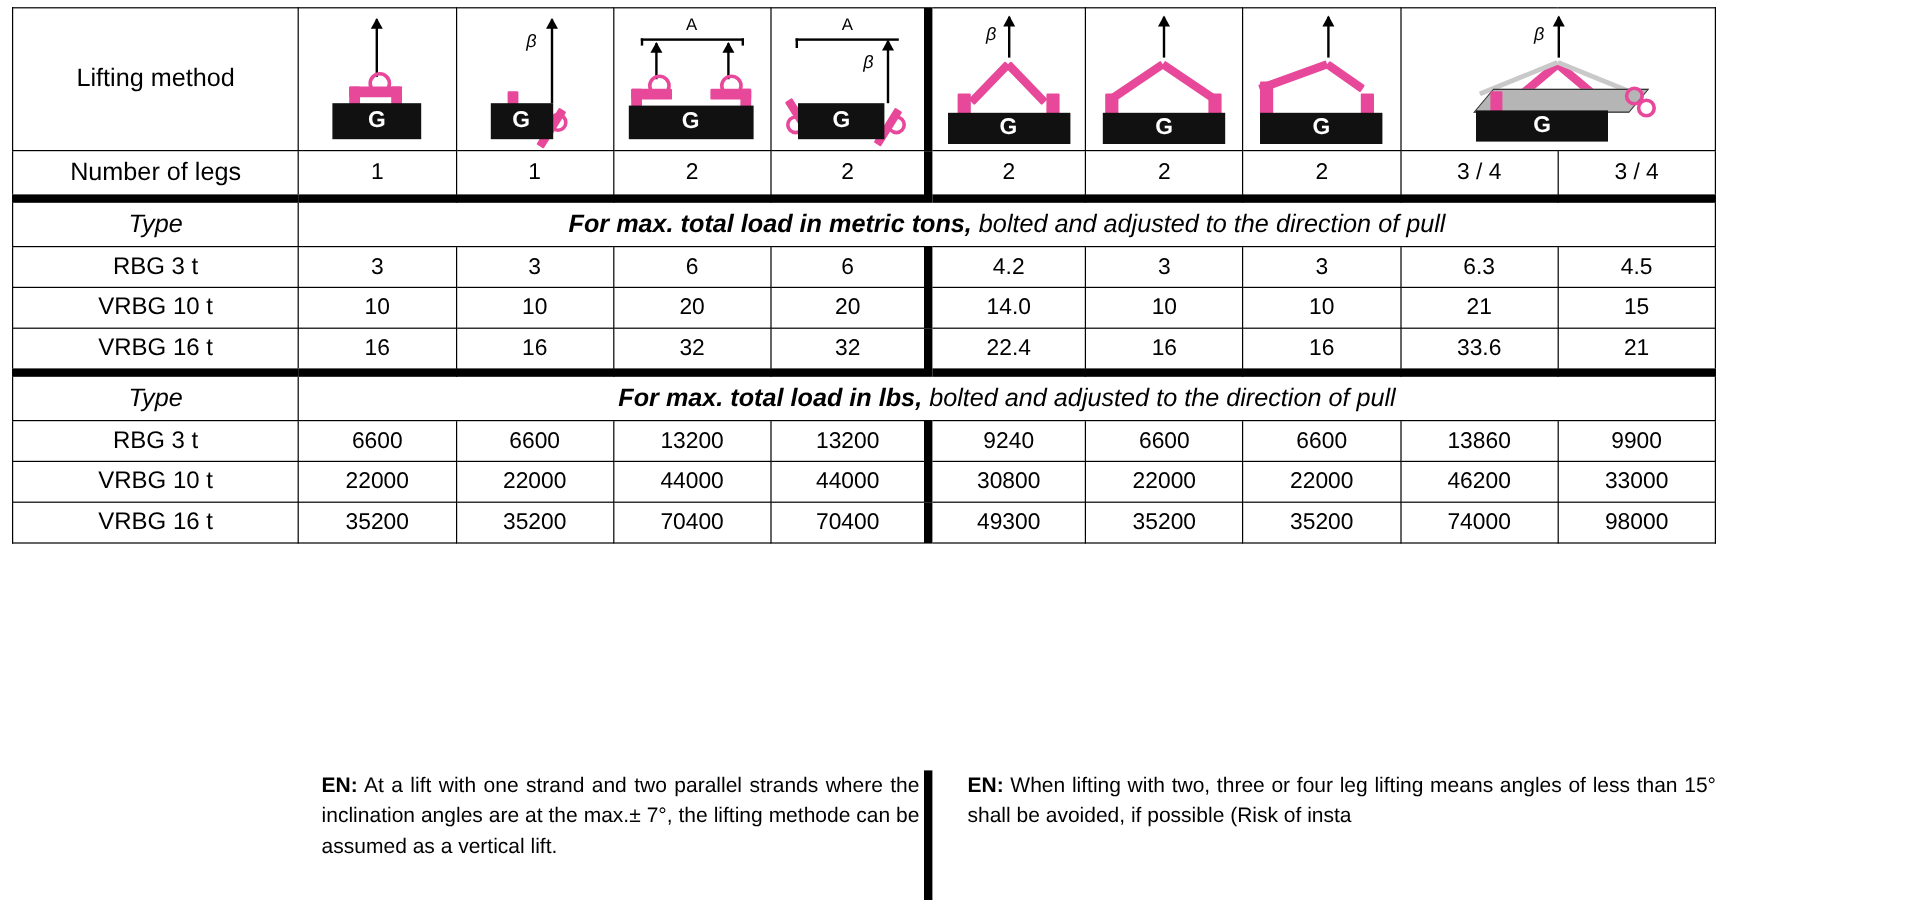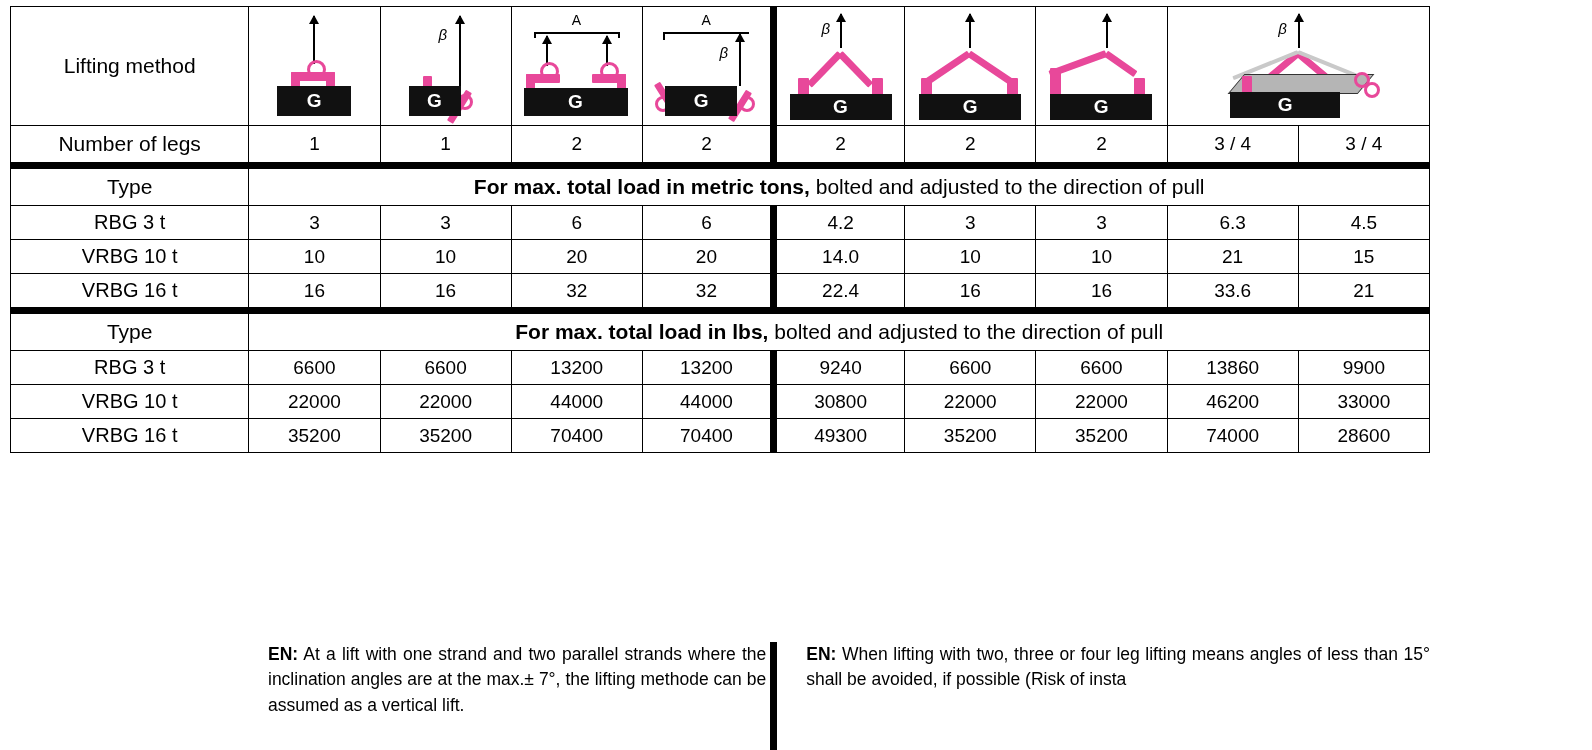--- a/index.html
+++ b/index.html
@@ -55,21 +55,21 @@
   }
   tr.methodrow td { height: 118px; }
   tr.datarow td { height: 36px; }
   tr.smallrow td { height: 33px; }
 
   
   .divider-left { border-left: 7px solid #000000 !important; }
   .divider-right { border-right: 7px solid #000000 !important; }
 
   
-  tr.thick-top > td { border-top: 7px solid #000000 !important; }
+  tr.thick-top > td { border-top: 7px solid #000000 !important; font-style: italic; }
 
   td.section {
     background: #d5d5d5;
     text-align: left;
     padding-left: 8px;
     font-size: 21px;
   }
   td.section .bold { font-weight: bold; }
 
   .sec-type {
@@ -407,21 +407,21 @@
       <tr class="smallrow">
         <td class="rowlabel">VRBG 16 t</td>
         <td>35200</td>
         <td>35200</td>
         <td>70400</td>
         <td class="divider-right">70400</td>
         <td class="divider-left">49300</td>
         <td>35200</td>
         <td>35200</td>
         <td>74000</td>
-        <td>28600</td>
+        <td>98000</td>
       </tr>
 
     </tbody>
   </table>
 
   <div class="notes-divider"></div>
 
   <div class="notes">
     <div class="note left">
       <b>EN:</b><span> At a lift with one strand and two parallel strands where the inclination angles are at the max.± 7°, the lifting methode can be assumed as a vertical lift.</span>

